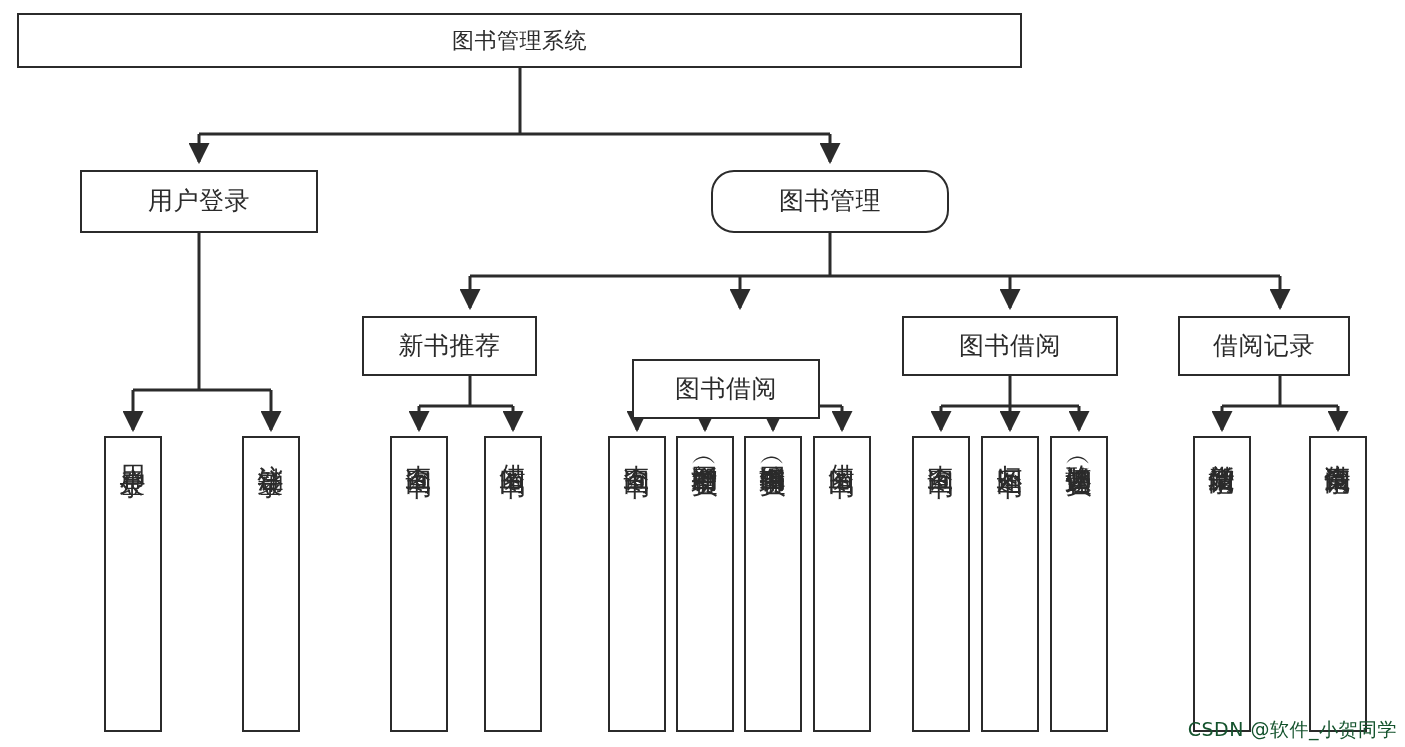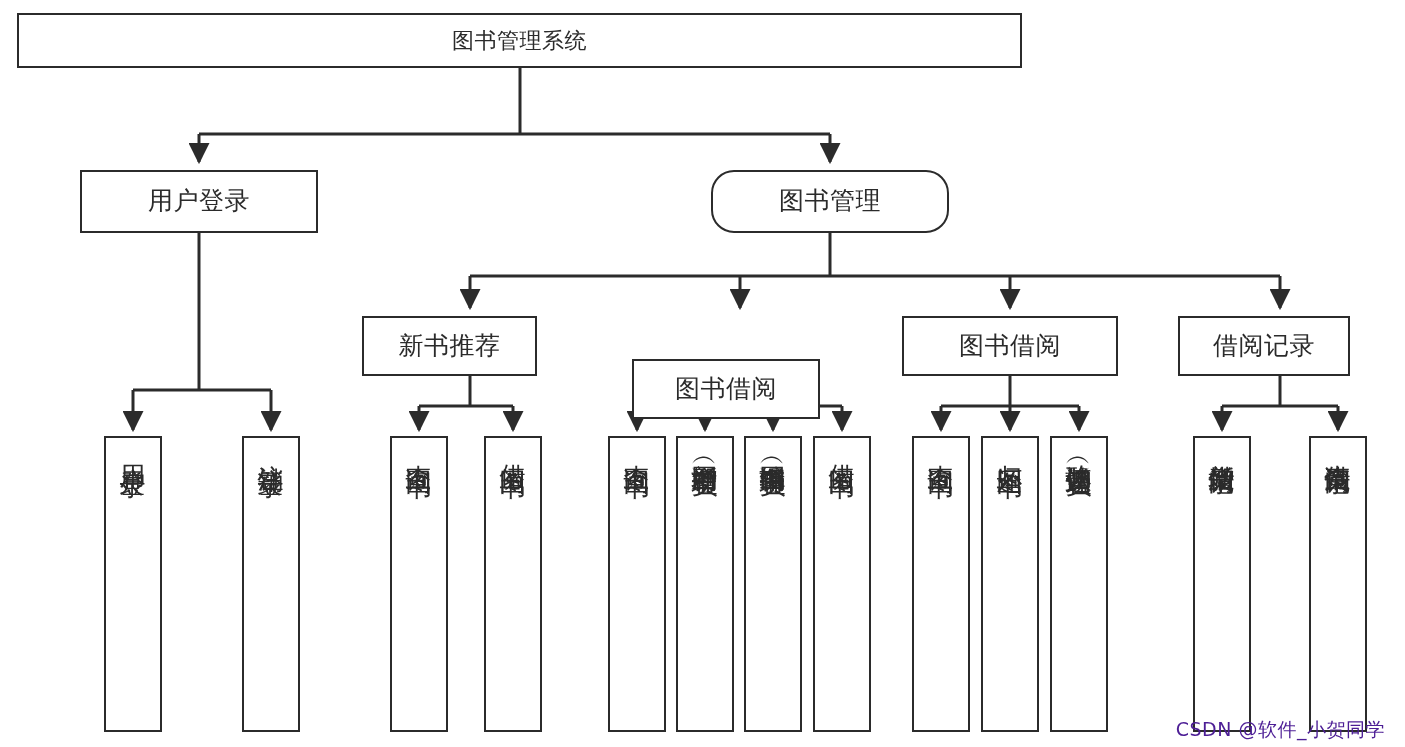--- a/index.html
+++ b/index.html
@@ -56,24 +56,24 @@
     text-orientation: upright;
     font-size: 26px;
     letter-spacing: 3px;
     line-height: 1;
   }
   .node.v.tall .lbl {
     letter-spacing: 1px;
   }
   .watermark {
     position: absolute;
-    right: 20px;
+    right: 8px;
     bottom: 4px;
     font-size: 19px;
-    color: #4c1d95;
+    color: #14532d;
     white-space: nowrap;
     letter-spacing: 0.5px;
   }
 </style>
 </head>
 <body>
 
 <div id="stage">
 
   <svg id="connectors" viewBox="0 0 1405 747" xmlns="http://www.w3.org/2000/svg">

